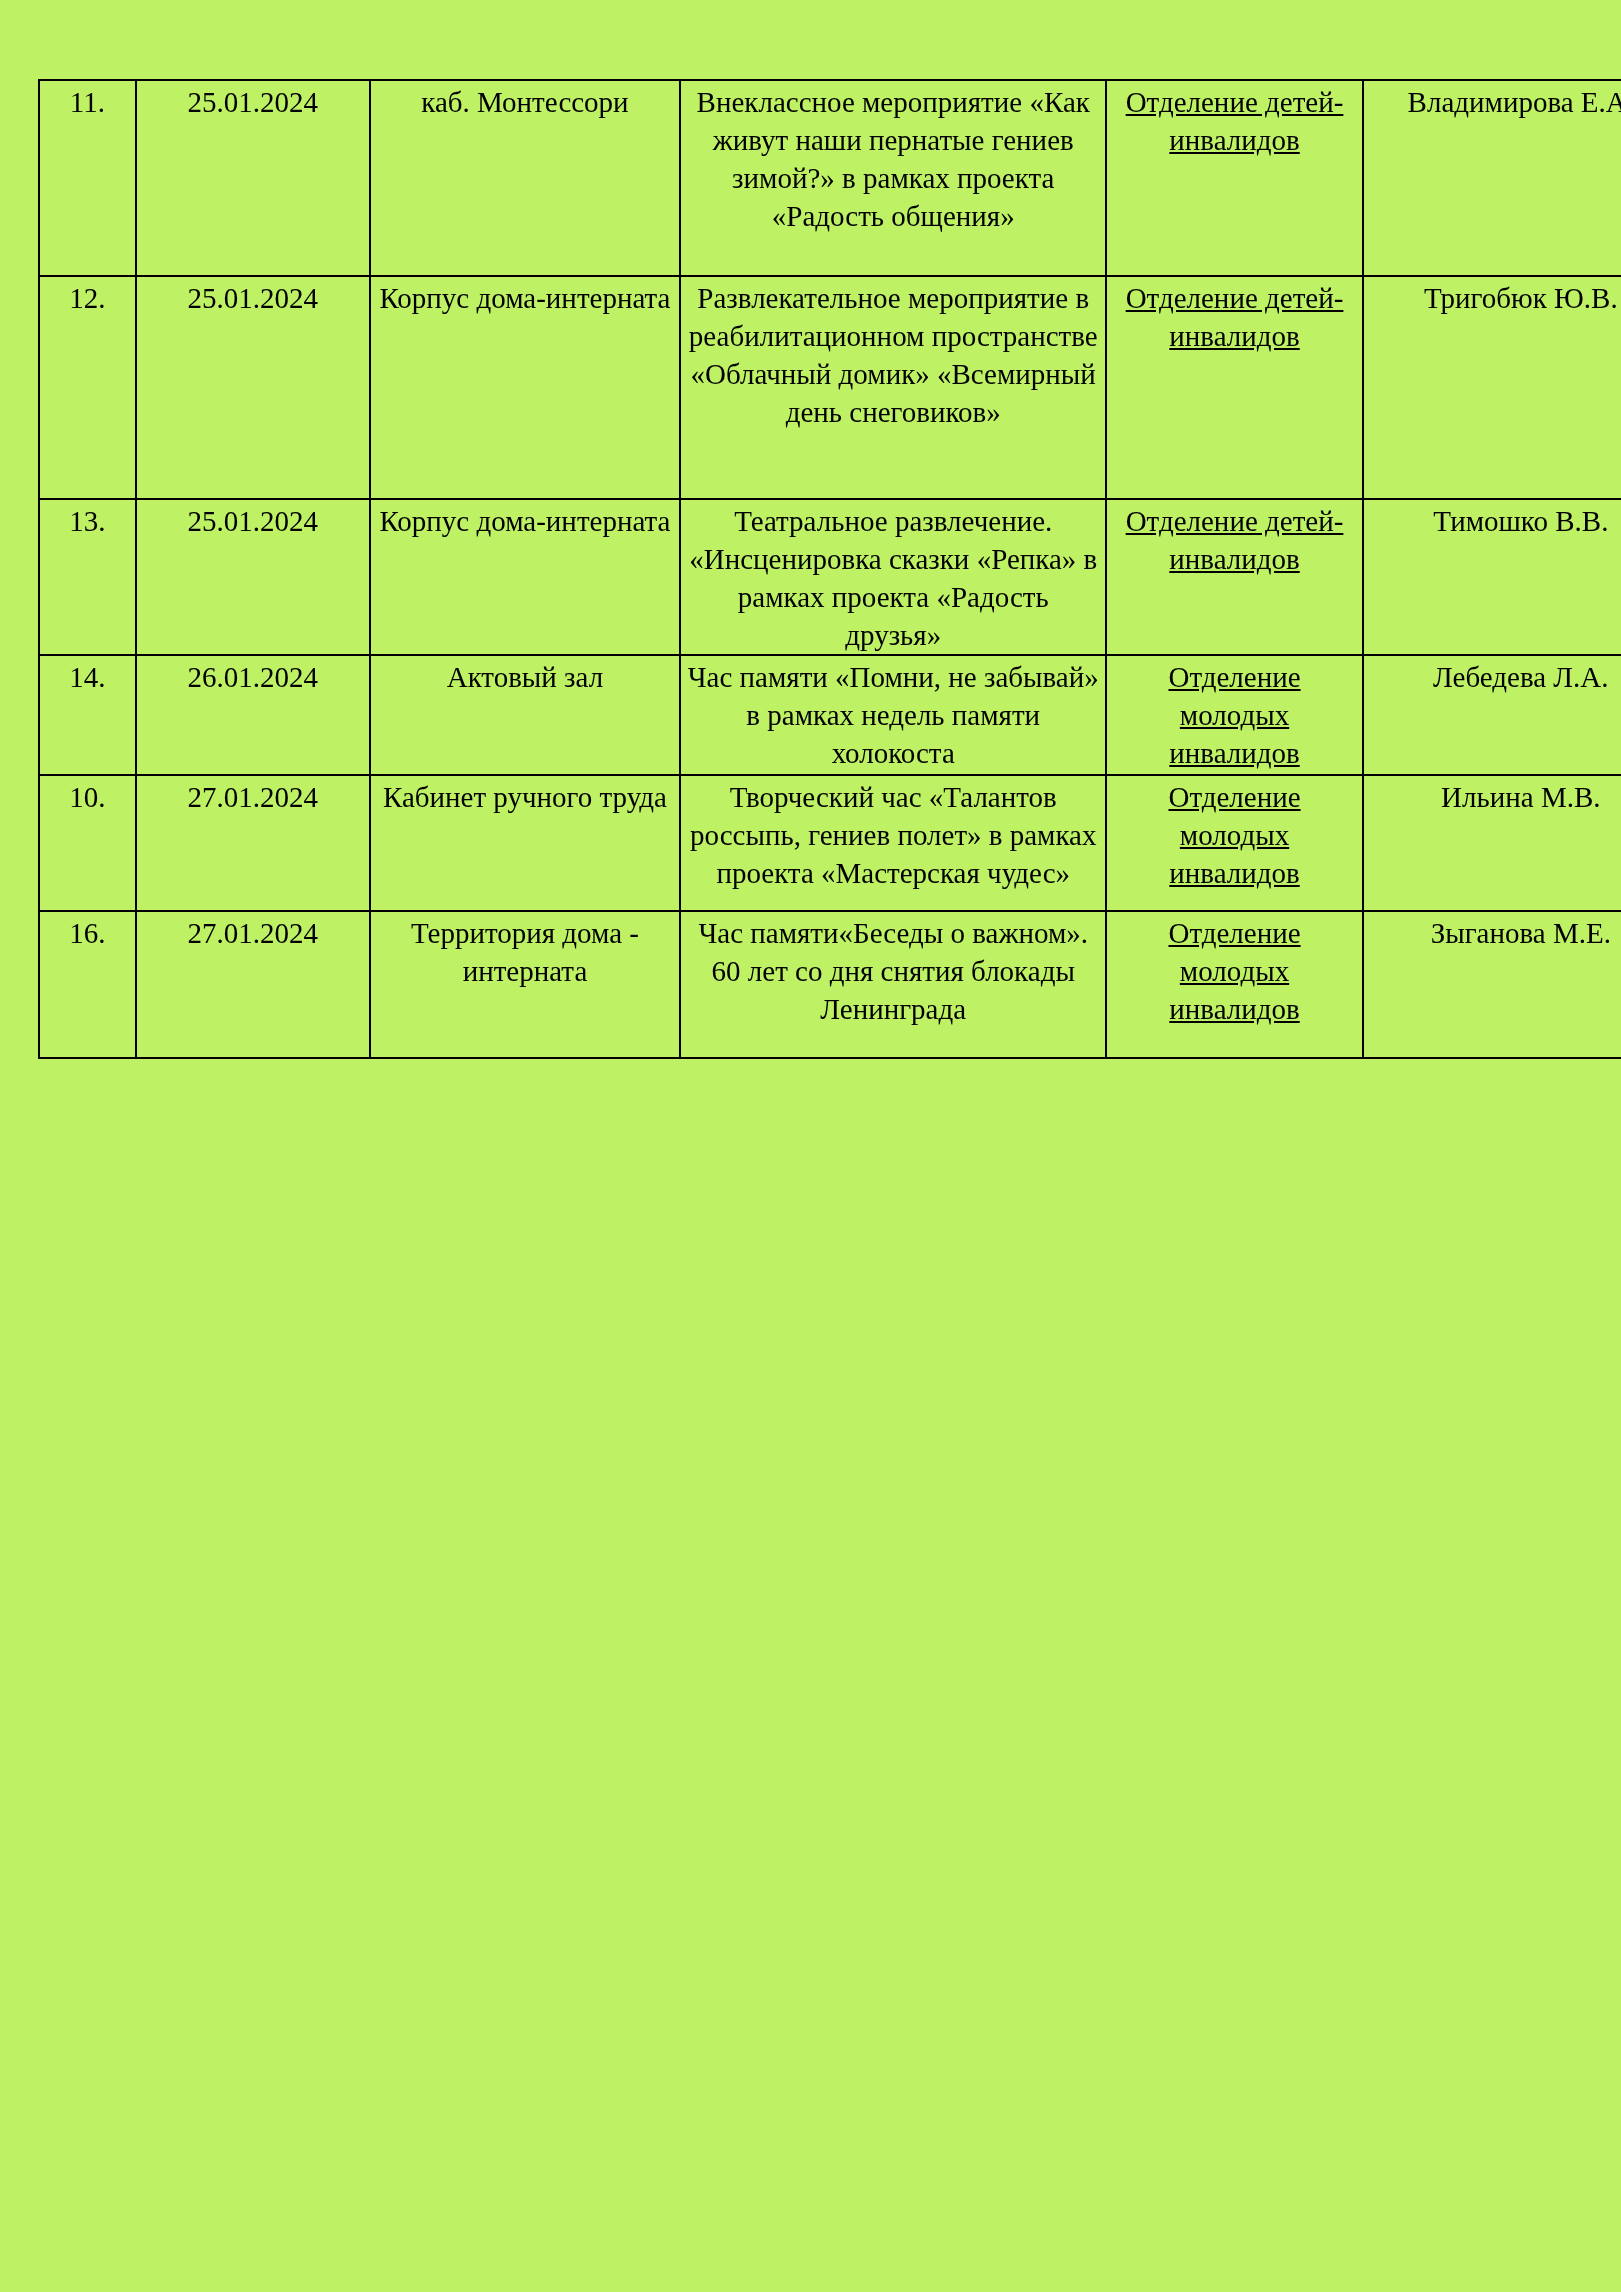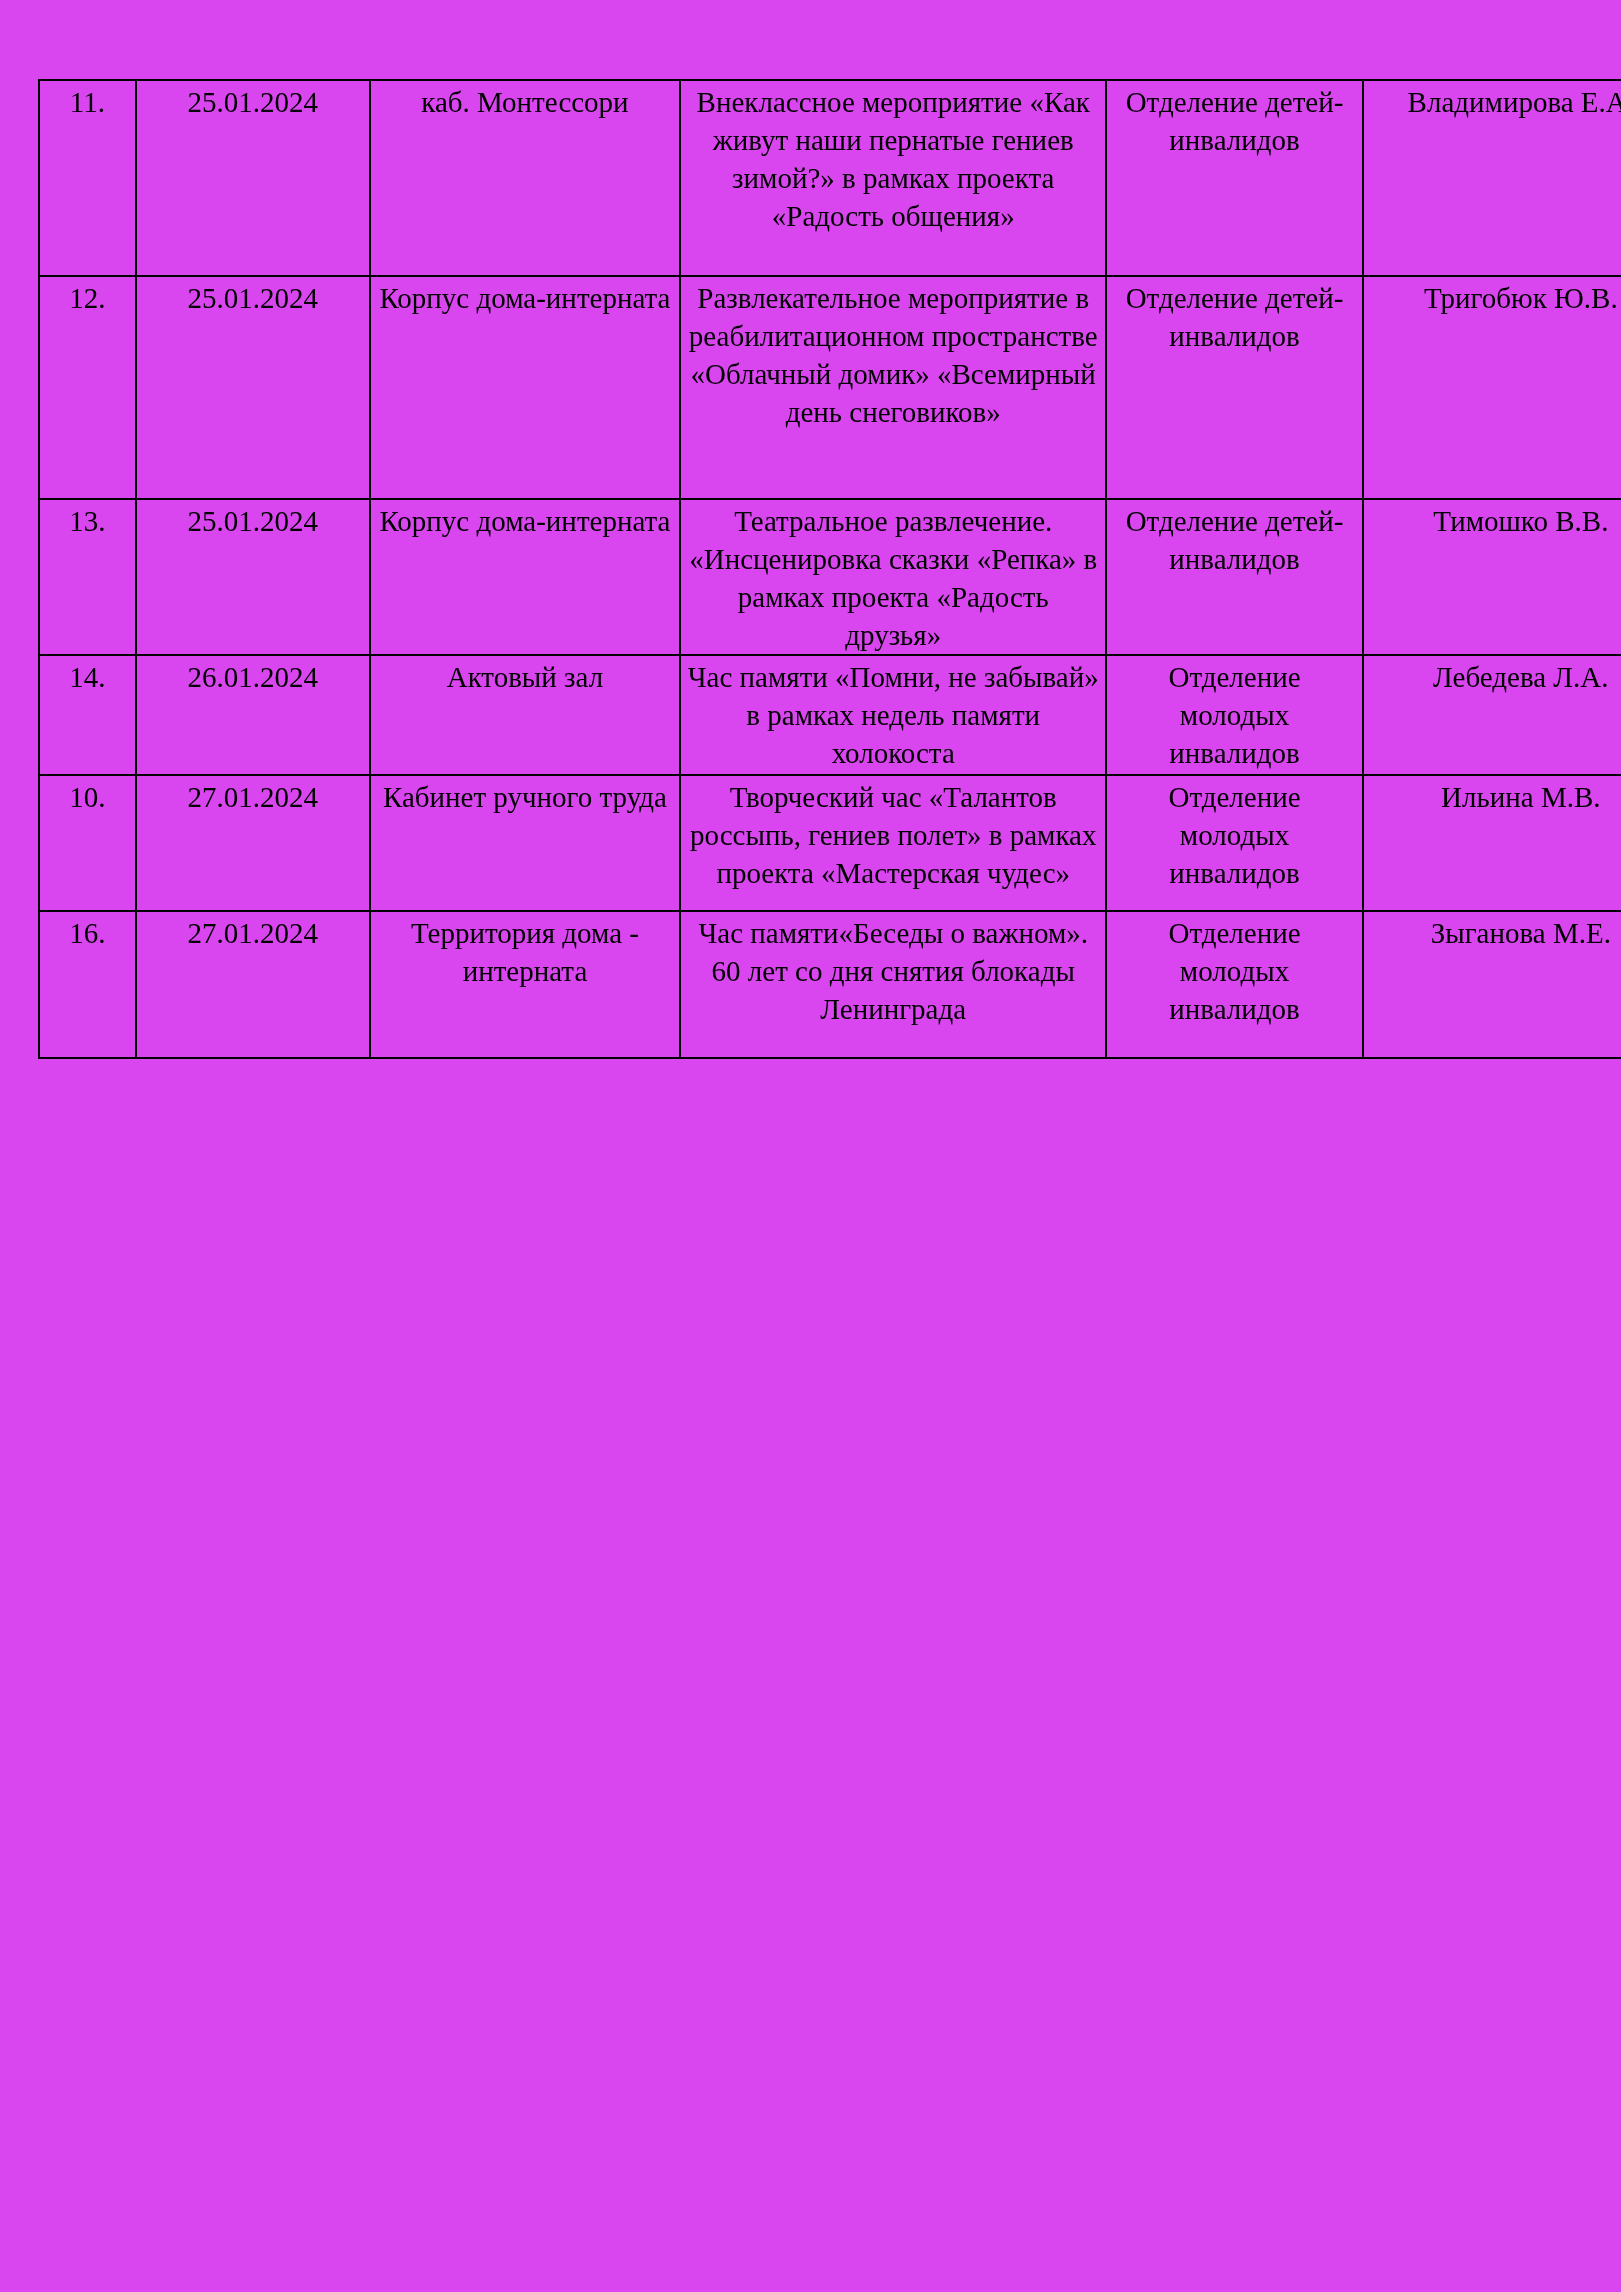--- a/index.html
+++ b/index.html
@@ -4,21 +4,21 @@
 <style>
   html, body {
     margin: 0;
     padding: 0;
     background: #ffffff;
   }
   .page {
     position: relative;
     width: 1621px;
     height: 2293px;
-    background: #d946ef;
+    background: #bef264;
     font-family: "Liberation Serif", "DejaVu Serif", serif;
     color: #000000;
   }
   table.schedule {
     position: absolute;
     top: 79px;
     left: 38px;
     width: 1556px;
     border-collapse: collapse;
     table-layout: fixed;
@@ -32,21 +32,21 @@
     padding: 2px 5.9px 0 5.9px;
     overflow: hidden;
   }
   table.schedule {
     border: 2.9px solid #000000;
   }
   td.col-num      { width: 83px;  }
   td.col-date     { width: 220px; }
   td.col-location { width: 297px; }
   td.col-event    { width: 412px; padding-left: 15.7px; padding-right: 15.7px; }
-  td.col-dept     { width: 243px; padding-left: 19.6px; padding-right: 19.6px; }
+  td.col-dept     { width: 243px; padding-left: 19.6px; padding-right: 19.6px; text-decoration: underline; }
   td.col-resp     { width: 302px; }
   tr.r0 { height: 196px; }
   tr.r1 { height: 223px; }
   tr.r2 { height: 147px; }
   tr.r3 { height: 120px; }
   tr.r4 { height: 136px; }
   tr.r5 { height: 147px; }
 </style>
 </head>
 <body>

